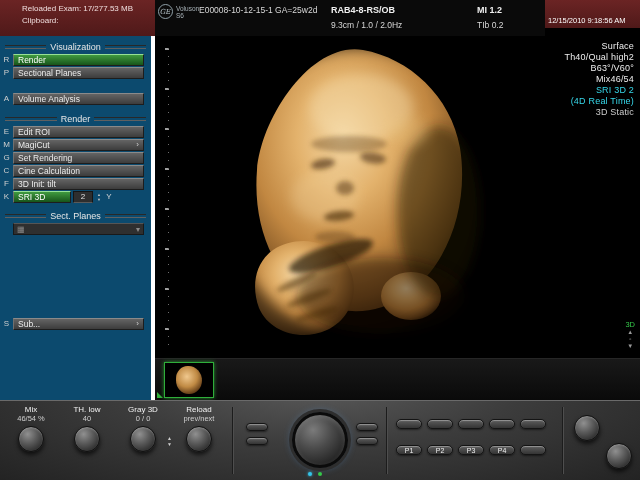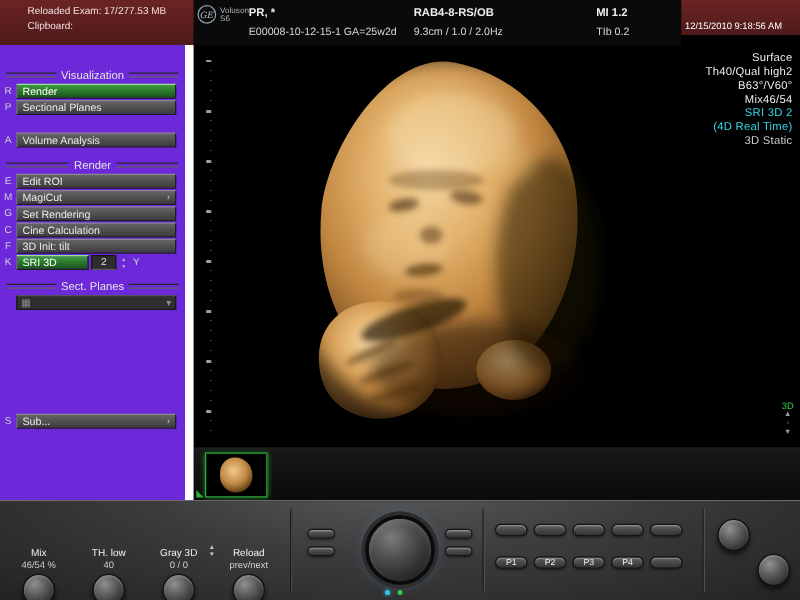--- a/index.html
+++ b/index.html
@@ -21,21 +21,21 @@
   .mcol .l1 { font-size:9px; font-weight:bold; color:#efefef; height:15px; line-height:15px; }
   .mcol .l2 { font-size:8.5px; color:#d8d8d8; height:15px; line-height:15px;text-align:center; }
   .col-patient { left:44px; } .col-probe { left:176px; } .col-mi { left:322px; }
   .hdr-right { position:absolute; right:0; top:0; width:95px; height:28px;
     background:linear-gradient(#6b2424,#4f1919); }
   .hdr-right .dt { position:absolute; bottom:3px; left:3px; right:2px; color:#fff;
     font-size:7.5px; white-space:nowrap; }
 
   
   .sidebar { position:absolute; left:0; top:36px; width:155px; height:364px;
-    background:#6d28d9; border-right:7px solid #ffffff; padding-top:16px; }
+    background:#0c4a6e; border-right:4px solid #ffffff; padding-top:3px; }
   .stitle { display:flex; align-items:center; gap:4px; color:#e6e6e6; font-size:9px; margin:3px 5px 2px; }
   .stitle::before, .stitle::after { content:""; flex:1; height:2px;
     border-top:1px solid #282828; border-bottom:1px solid #606060; }
   .stitle.mt1 { margin-top:9px; } .stitle.mt2 { margin-top:8px; }
   .srow { display:flex; align-items:stretch; gap:2px; margin:1px 7px 1px 2px; height:12px; }
   .hotkey { width:9px; font-size:8px; color:#cfcfcf; text-align:center; line-height:12px; }
   .sbtn { flex:1; display:flex; align-items:center; background:linear-gradient(#646464,#3c3c3c);
     border:1px solid #1d1d1d; border-top-color:#8a8a8a; border-left-color:#6f6f6f;
     color:#ececec; font-size:8.5px; padding:0 4px; font-family:inherit; }
   .sbtn .lbl { flex:1; text-align:left; white-space:nowrap; overflow:hidden; }
@@ -78,21 +78,21 @@
     background:radial-gradient(circle at 42% 38%, #f0c88e 0%, #c08a44 45%, #5c3714 78%, #120a03 100%); }
   .corner-marker { position:absolute; left:2px; bottom:2px; width:0; height:0;
     border-bottom:6px solid #2fae3a; border-right:6px solid transparent; }
 
   
   .panel { position:absolute; left:0; top:400px; width:640px; height:80px;
     background:radial-gradient(ellipse at 50% -20%, #5a5a5a 0%, #3c3c3c 45%, #232323 100%);
     border-top:1px solid #6a6a6a; }
   .sep { position:absolute; top:6px; bottom:6px; width:2px; background:#1c1c1c; border-right:1px solid #4e4e4e; }
   .kgroup { position:absolute; top:4px; width:54px; text-align:center; }
-  .klabel { font-size:8px; color:#f2f2f2;margin-top:33px; }
+  .klabel { font-size:8px; color:#f2f2f2; }
   .kvalue { font-size:7.5px; color:#cfcfcf; margin-bottom:1px; white-space:nowrap; }
   .knob { width:26px; height:26px; margin:3px auto 0; border-radius:50%;
     background:radial-gradient(circle at 36% 30%, #909090 0%, #5c5c5c 40%, #262626 85%);
     border:1px solid #101010;
     box-shadow:0 3px 4px rgba(0,0,0,.65), inset 0 1px 2px rgba(255,255,255,.3); }
   .knob.abs { position:absolute; margin:0; }
   .flip { position:absolute; right:-2px; top:30px; font-size:5px; color:#cfcfcf; line-height:6px; }
   .pill { position:absolute; width:26px; height:10px; border-radius:5px;
     background:linear-gradient(#5e5e5e,#343434); border:1px solid #141414;
     box-shadow:inset 0 1px 1px rgba(255,255,255,.35), 0 1px 2px rgba(0,0,0,.5); }
@@ -126,21 +126,20 @@
 
   <div class="hdr-mid">
     <div class="brand">
       <span class="ge-logo">GE</span>
       <span class="brand-text">
         <span>Voluson</span><br>
         <span>S6</span>
       </span>
     </div>
     <div class="mcol col-patient">
-      <div class="l1">PR, *</div>
       <div class="l2">E00008-10-12-15-1  GA=25w2d</div>
     </div>
     <div class="mcol col-probe">
       <div class="l1">RAB4-8-RS/OB</div>
       <div class="l2">9.3cm / 1.0 / 2.0Hz</div>
     </div>
     <div class="mcol col-mi">
       <div class="l1">MI 1.2</div>
       <div class="l2">TIb 0.2</div>
     </div>

